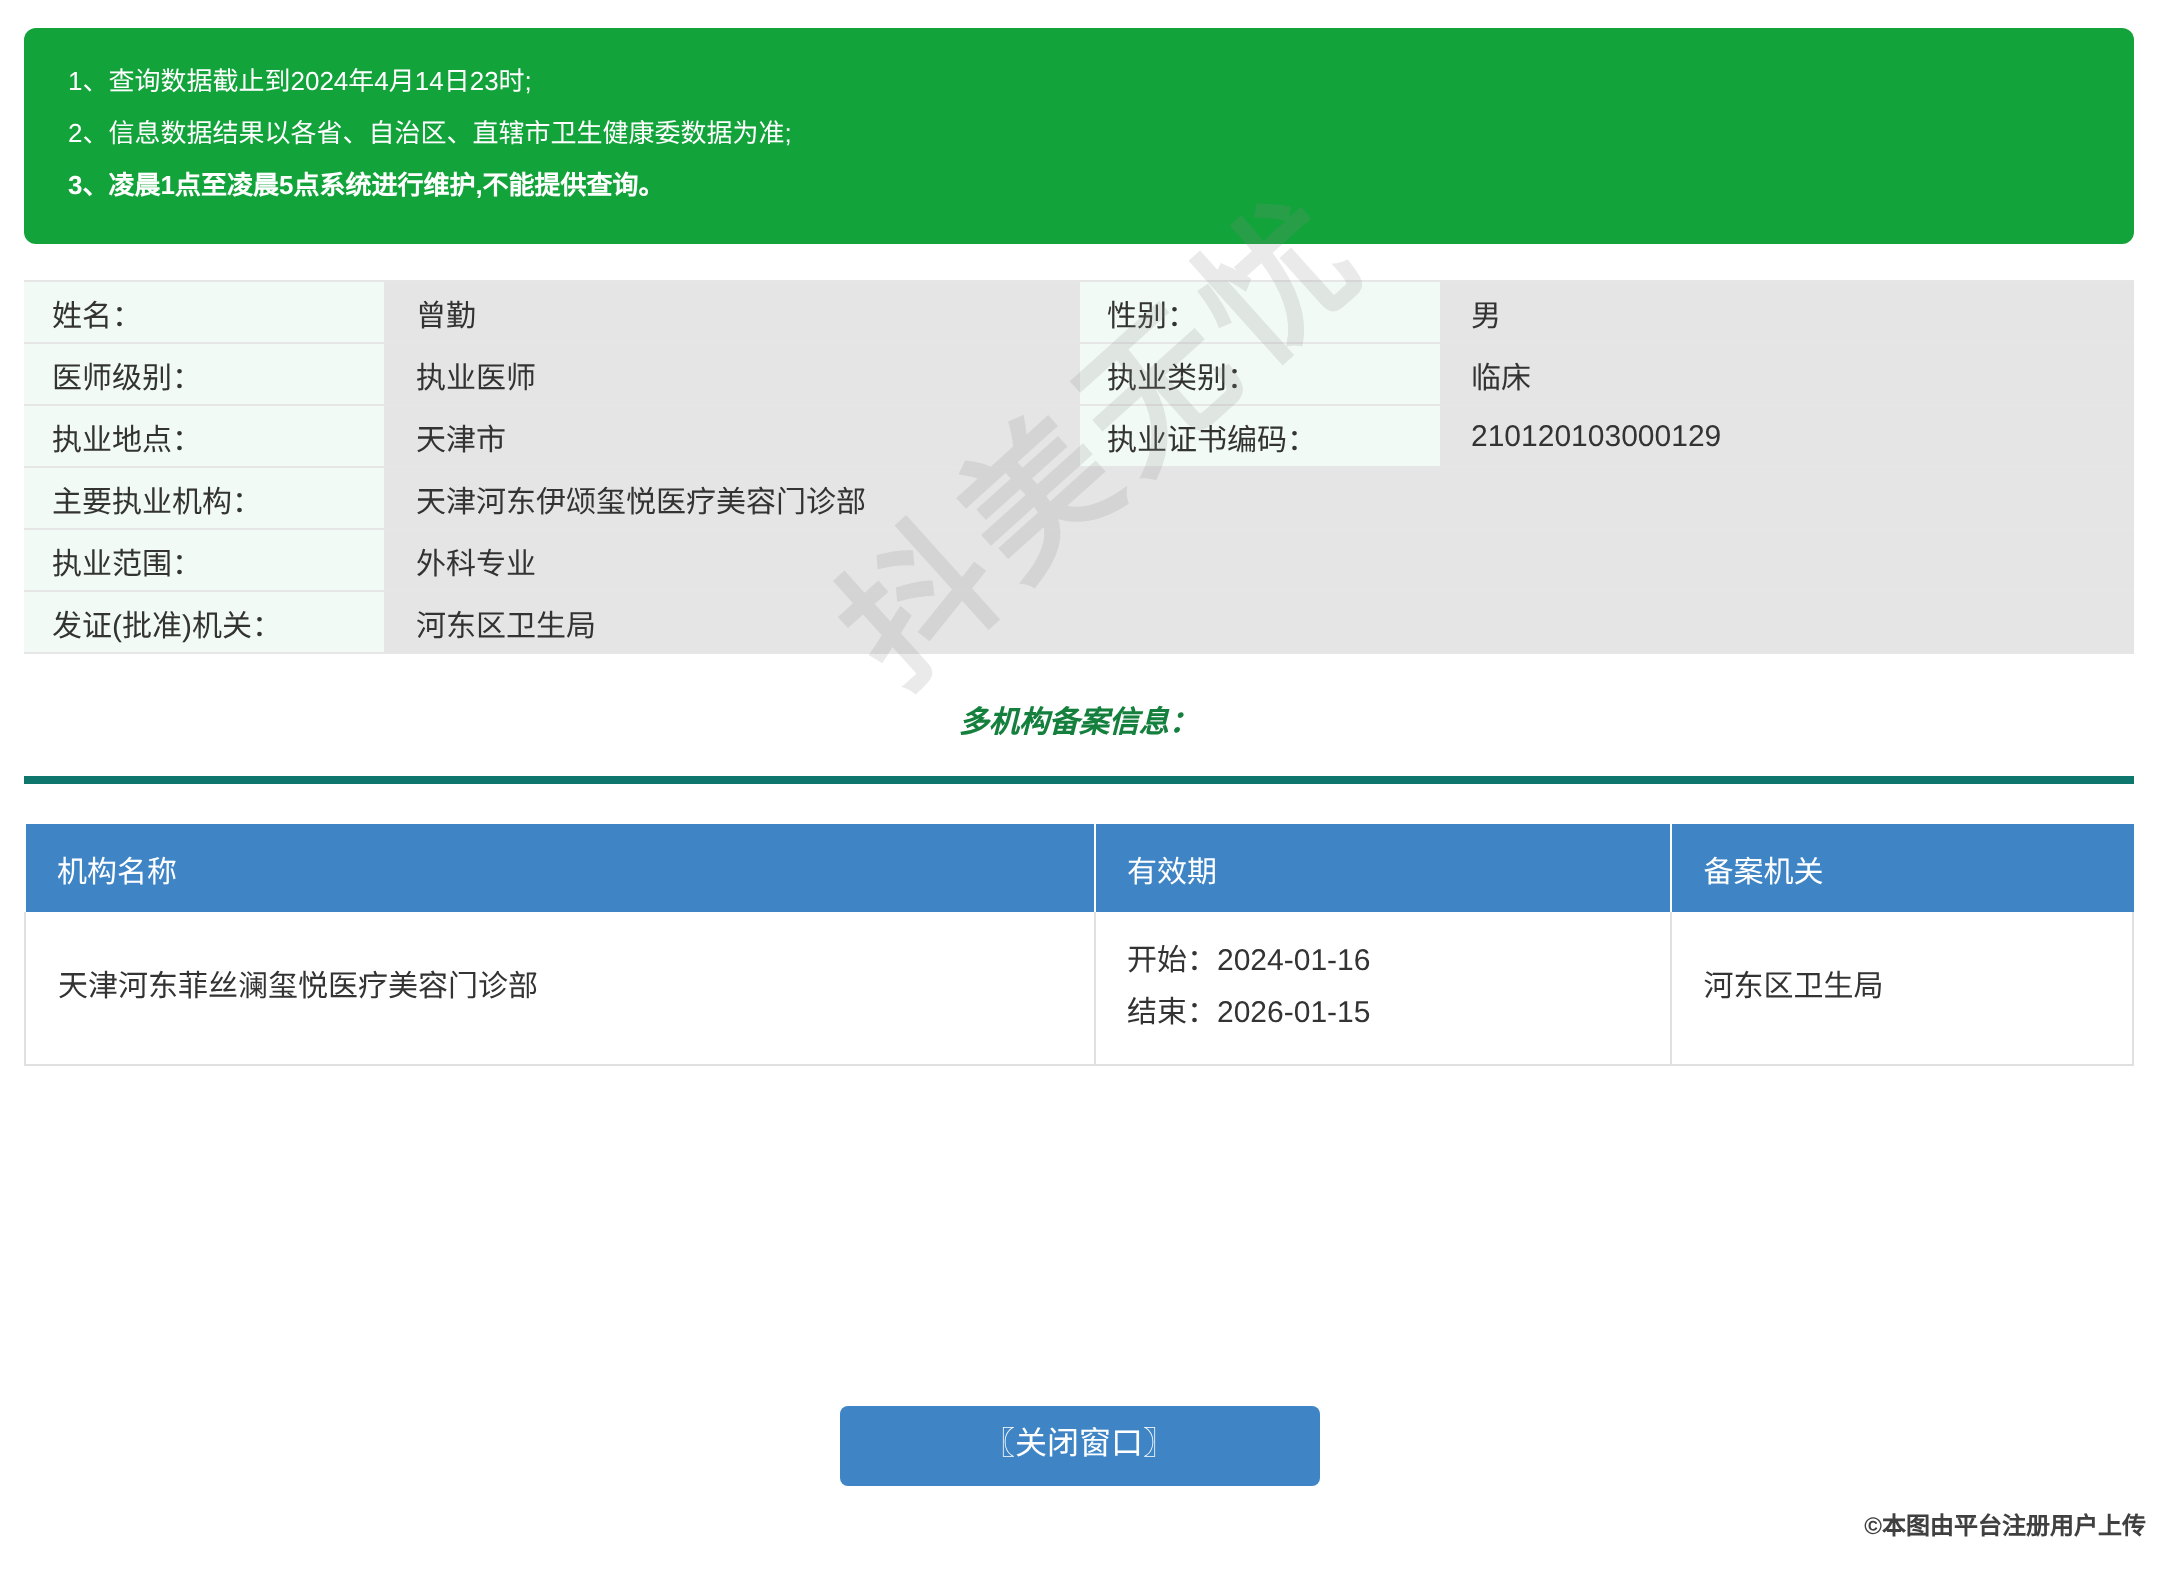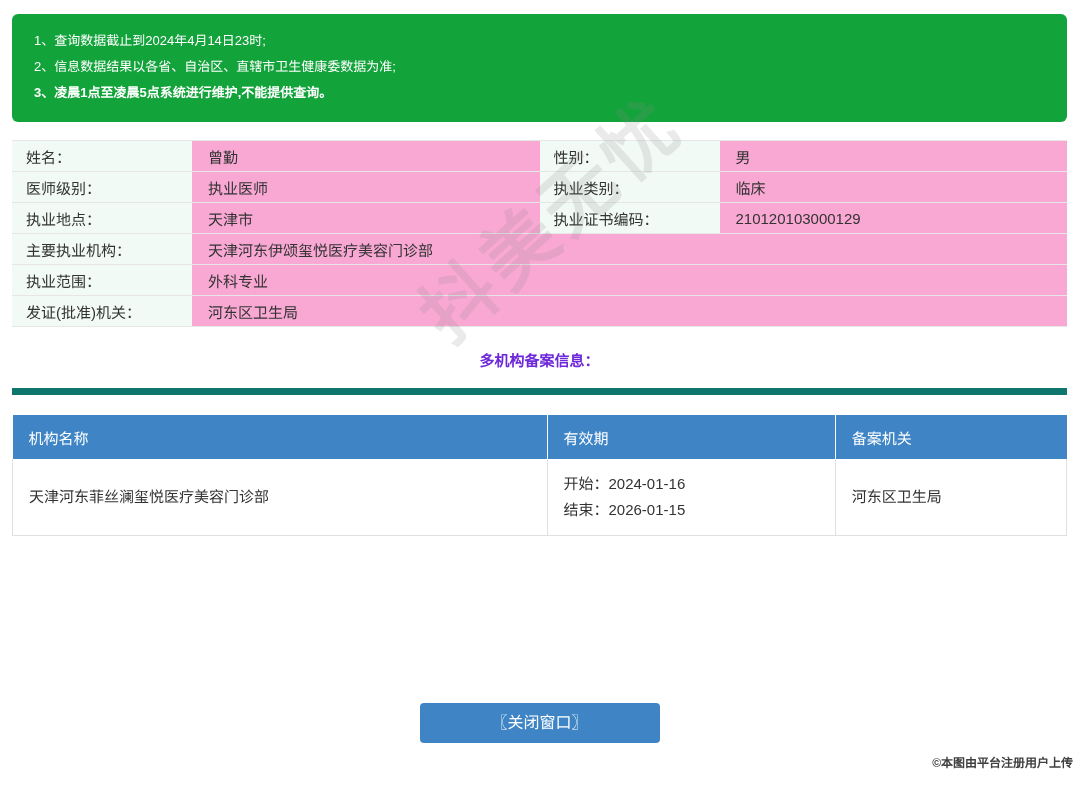--- a/index.html
+++ b/index.html
@@ -54,35 +54,36 @@
     padding: 0 0 0 14px;
     box-sizing: border-box;
   }
   .info-table tr:first-child td { border-top: 1px solid #e6e6e6; }
   td.label {
     background: #f2faf5;
     color: #333333;
     width: 180px;
   }
   td.value {
-    background: #f9a8d4;
+    background: #e5e5e5;
     color: #333333;
     padding-left: 16px;
   }
   td.value.wide { }
 
   
   .section-title {
     text-align: center;
     font-weight: bold;
     font-size: 15px;
-    color: #6d28d9;
+    color: #15803d;
     padding: 22px 0 18px 0;
-    border-bottom: 7px solid #0f766e;
+    border-bottom: 4px solid #0f766e;
     margin-bottom: 0;
+    font-style: italic;
   }
 
   
   .filing-table {
     width: 100%;
     border-collapse: collapse;
     margin-top: 20px;
     table-layout: fixed;
   }
   .filing-table th {

